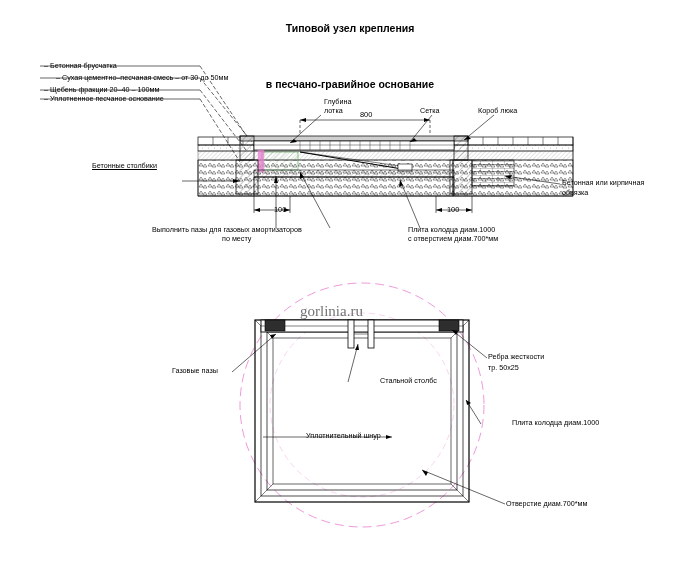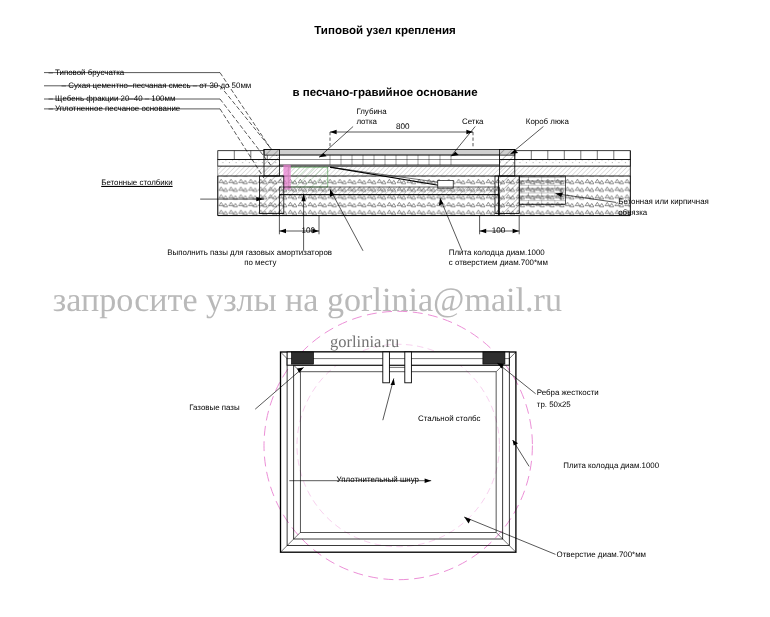--- a/index.html
+++ b/index.html
@@ -275,21 +275,21 @@
 
         <line x1="481" y1="424" x2="466" y2="400"></line>
         <path d="M466 400 l5 3 l-4 2 z" fill="#000" stroke="none"></path>
 
         <line x1="505" y1="504" x2="422" y2="470"></line>
         <path d="M422 470 l6 2 l-2 4 z" fill="#000" stroke="none"></path>
       </g>
     </g>
   </svg>
 
-  <div class="lbl" style="left:44px; top:61px;">–  Типовой брусчатка</div>
+  <div class="lbl" style="left:44px; top:61px;">–  Бетонная брусчатка</div>
   <div class="lbl" style="left:56px; top:73px;">–  Сухая цементно–песчаная смесь –  от 30  до 50мм</div>
   <div class="lbl" style="left:44px; top:85px;">–  Щебень фракции 20–40  – 100мм</div>
   <div class="lbl" style="left:44px; top:94px;">–  Уплотненное песчаное основание</div>
 
   <div class="lbl" style="left:324px; top:97px;">Глубина</div>
   <div class="lbl" style="left:324px; top:106px;">лотка</div>
   <div class="lbl dim" style="left:360px; top:110px;">800</div>
   <div class="lbl" style="left:420px; top:106px;">Сетка</div>
   <div class="lbl" style="left:478px; top:106px;text-align:center;">Короб  люка</div>
 
@@ -307,16 +307,15 @@
   <div class="lbl" style="left:408px; top:234px;">с отверстием  диам.700*мм</div>
 
   <div class="lbl" style="left:172px; top:366px;">Газовые пазы</div>
   <div class="lbl" style="left:488px; top:352px;">Ребра жесткости</div>
   <div class="lbl" style="left:488px; top:363px;">тр. 50х25</div>
   <div class="lbl" style="left:332px; top:376px;padding-left:48px;">Стальной столбс</div>
   <div class="lbl" style="left:306px; top:431px;">Уплотнительный шнур</div>
   <div class="lbl" style="left:512px; top:418px;">Плита колодца диам.1000</div>
   <div class="lbl" style="left:506px; top:499px;">Отверстие  диам.700*мм</div>
 
-  <div class="watermark" style="left:48px; top:255px;">запросите узлы на gorlinia@mail.ru</div>
   <div class="watermark small" style="left:300px; top:303px;">gorlinia.ru</div>
 
 </div>
 
 </body></html>

